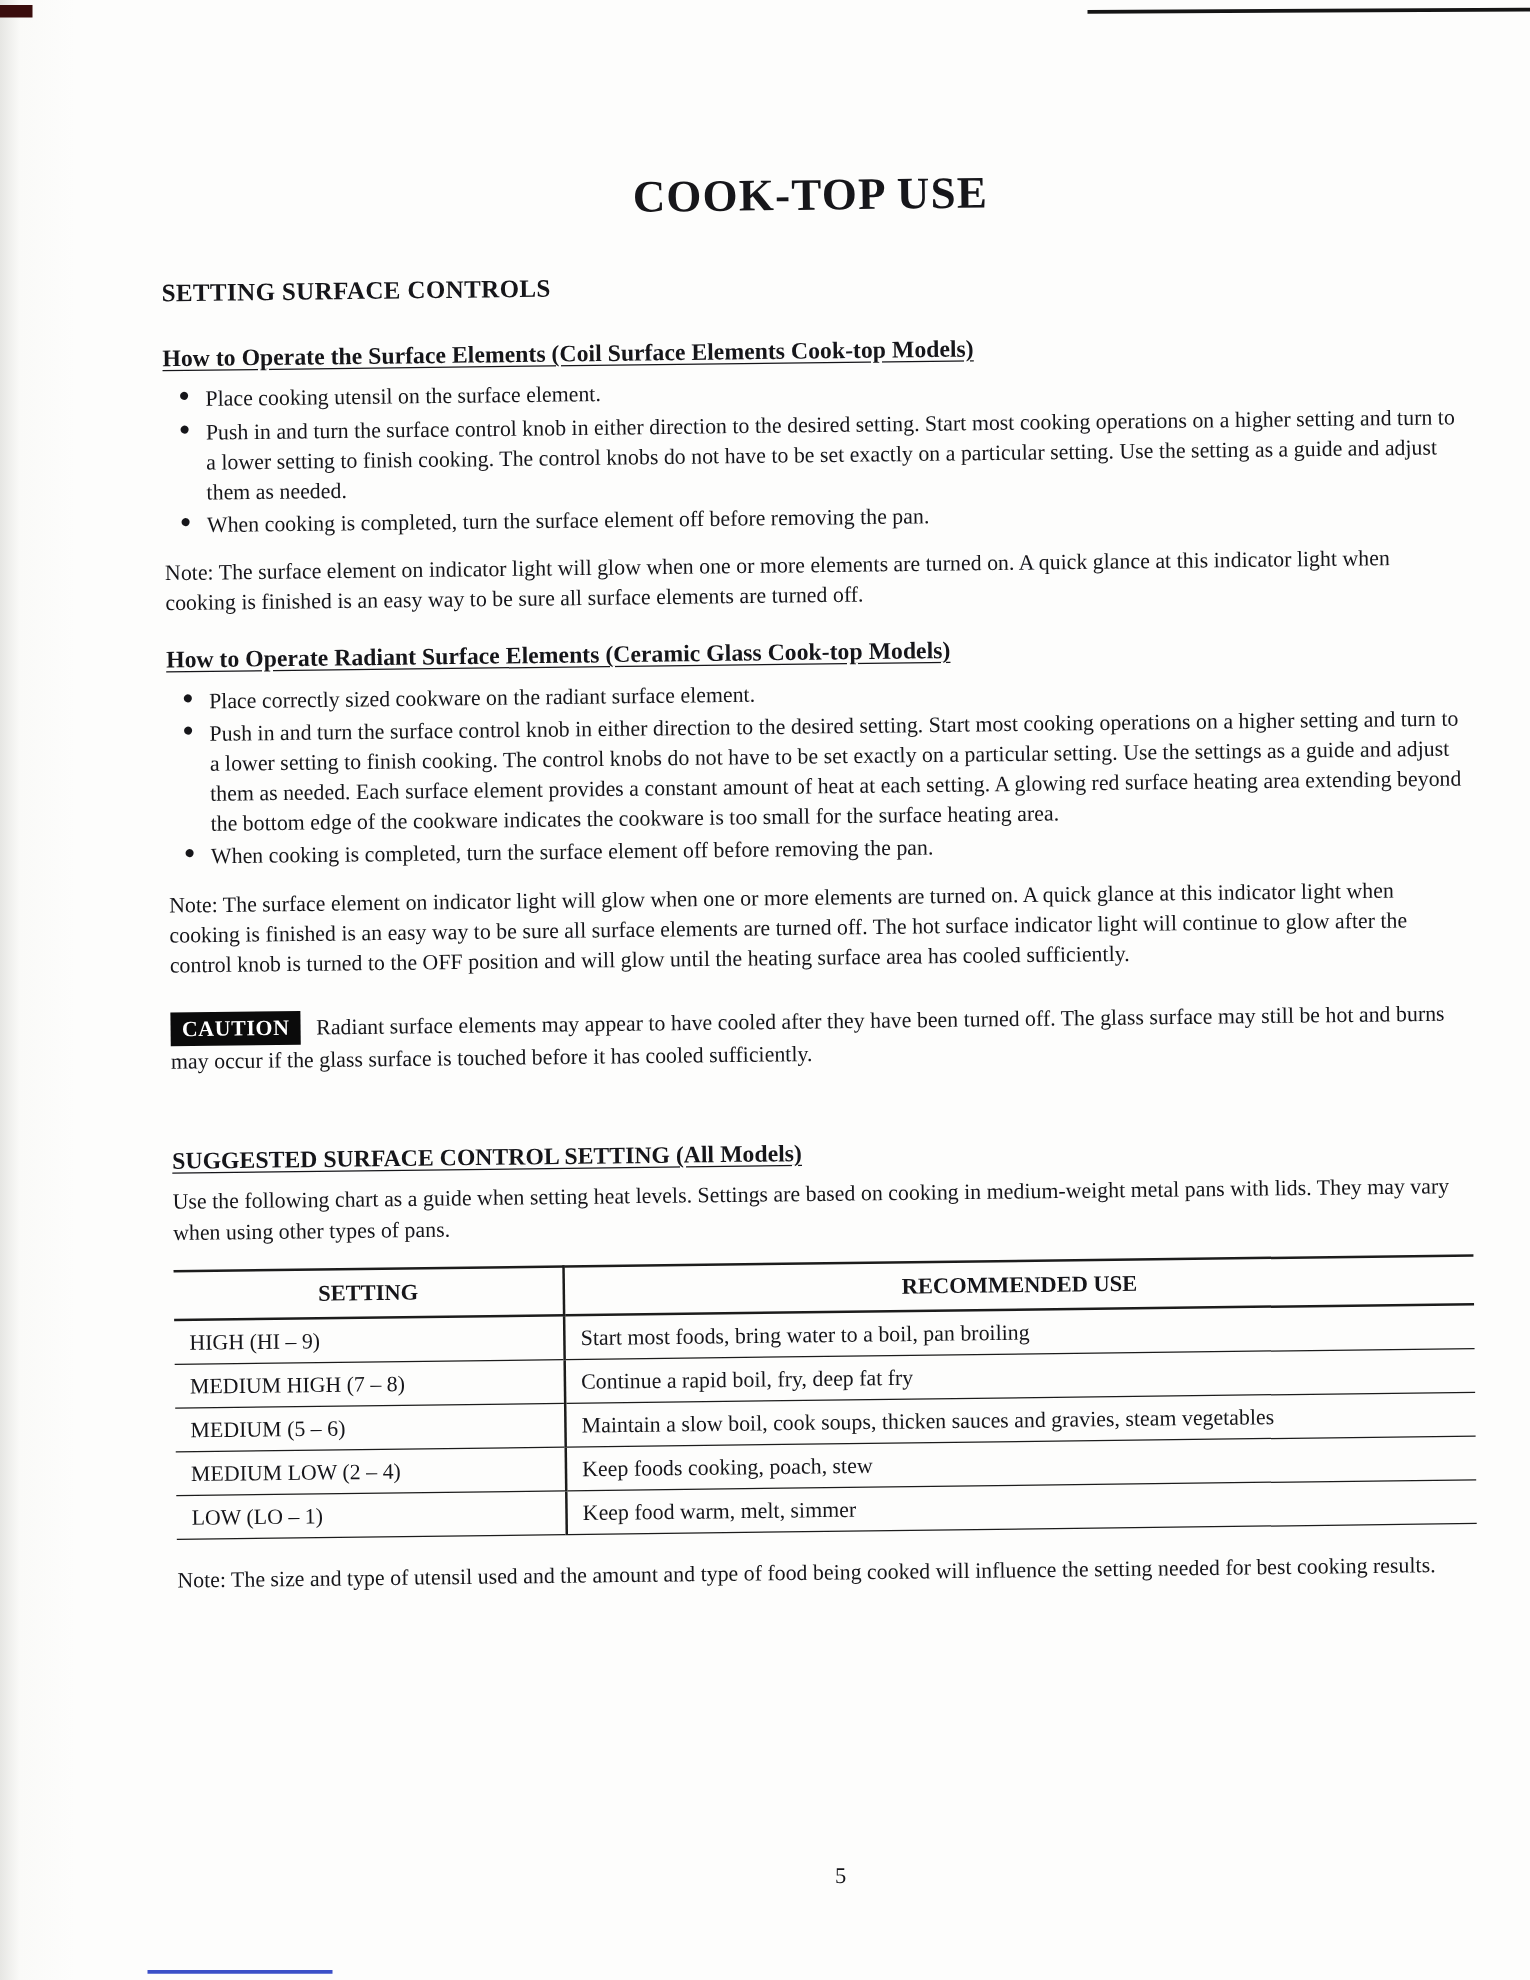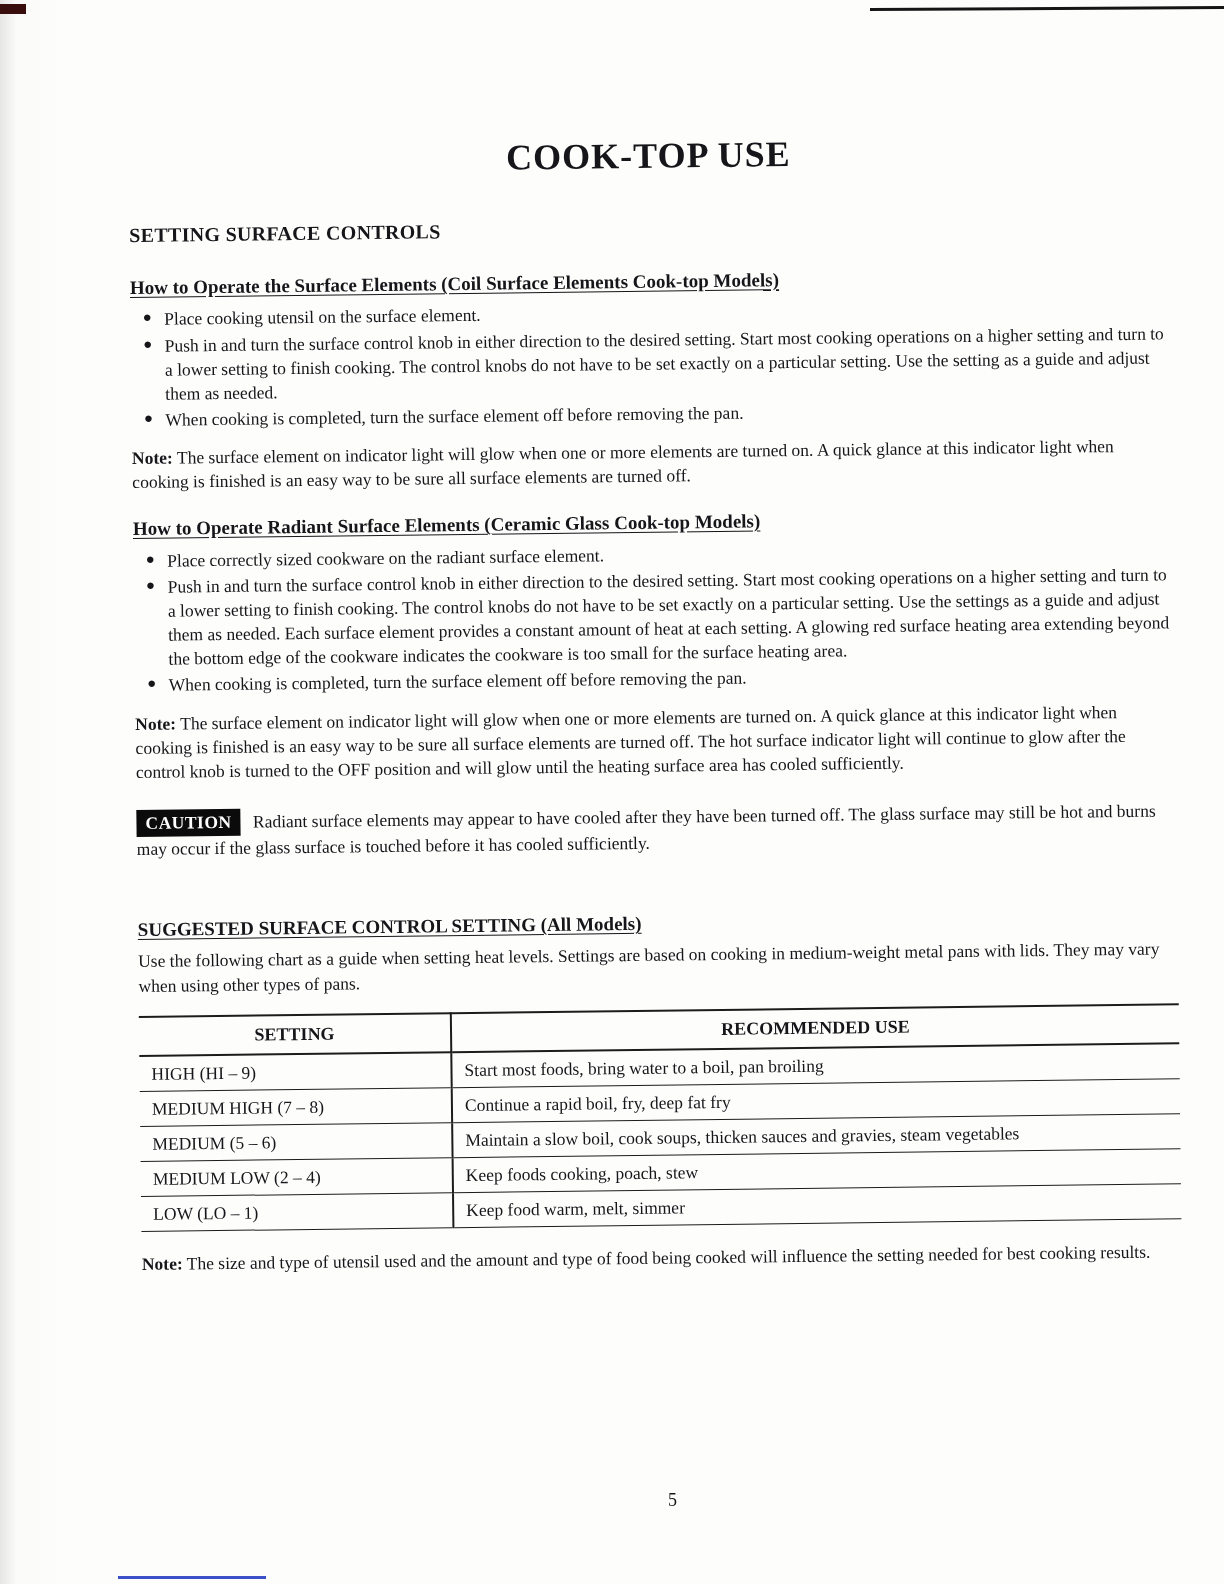--- a/index.html
+++ b/index.html
@@ -25,21 +25,21 @@
   .h-plain{font-size:20px;font-weight:bold;margin:0 0 26px 0;letter-spacing:.3px;}
   .h-underline{
     font-size:19px;font-weight:bold;margin:0 0 6px 0;
     text-decoration:underline;text-underline-offset:3px;
   }
   .bullets{margin:0 0 14px 0;}
   .bullet{display:flex;margin:2px 0;}
   .bullet .dot{flex:0 0 34px;text-align:center;font-size:15px;}
   .bullet .btxt{flex:1;}
   .note{margin:14px 0 22px 0;}
-  .bold{font-weight:bold;}
+  .bold{font-weight:normal;}
   .caution-p{margin:26px 0 0 0;}
   .caution-badge{
     display:inline-block;background:#0b0b0b;color:#ffffff;font-weight:bold;
     padding:1px 9px 2px 9px;margin-right:8px;letter-spacing:.5px;
   }
   .suggested{margin-top:56px;}
   .intro{margin:2px 0 18px 0;}
   table.settings{border-collapse:collapse;width:100%;margin:4px 0 0 0;}
   table.settings th{
     border-top:2px solid #1c1c1c;border-bottom:2px solid #1c1c1c;

